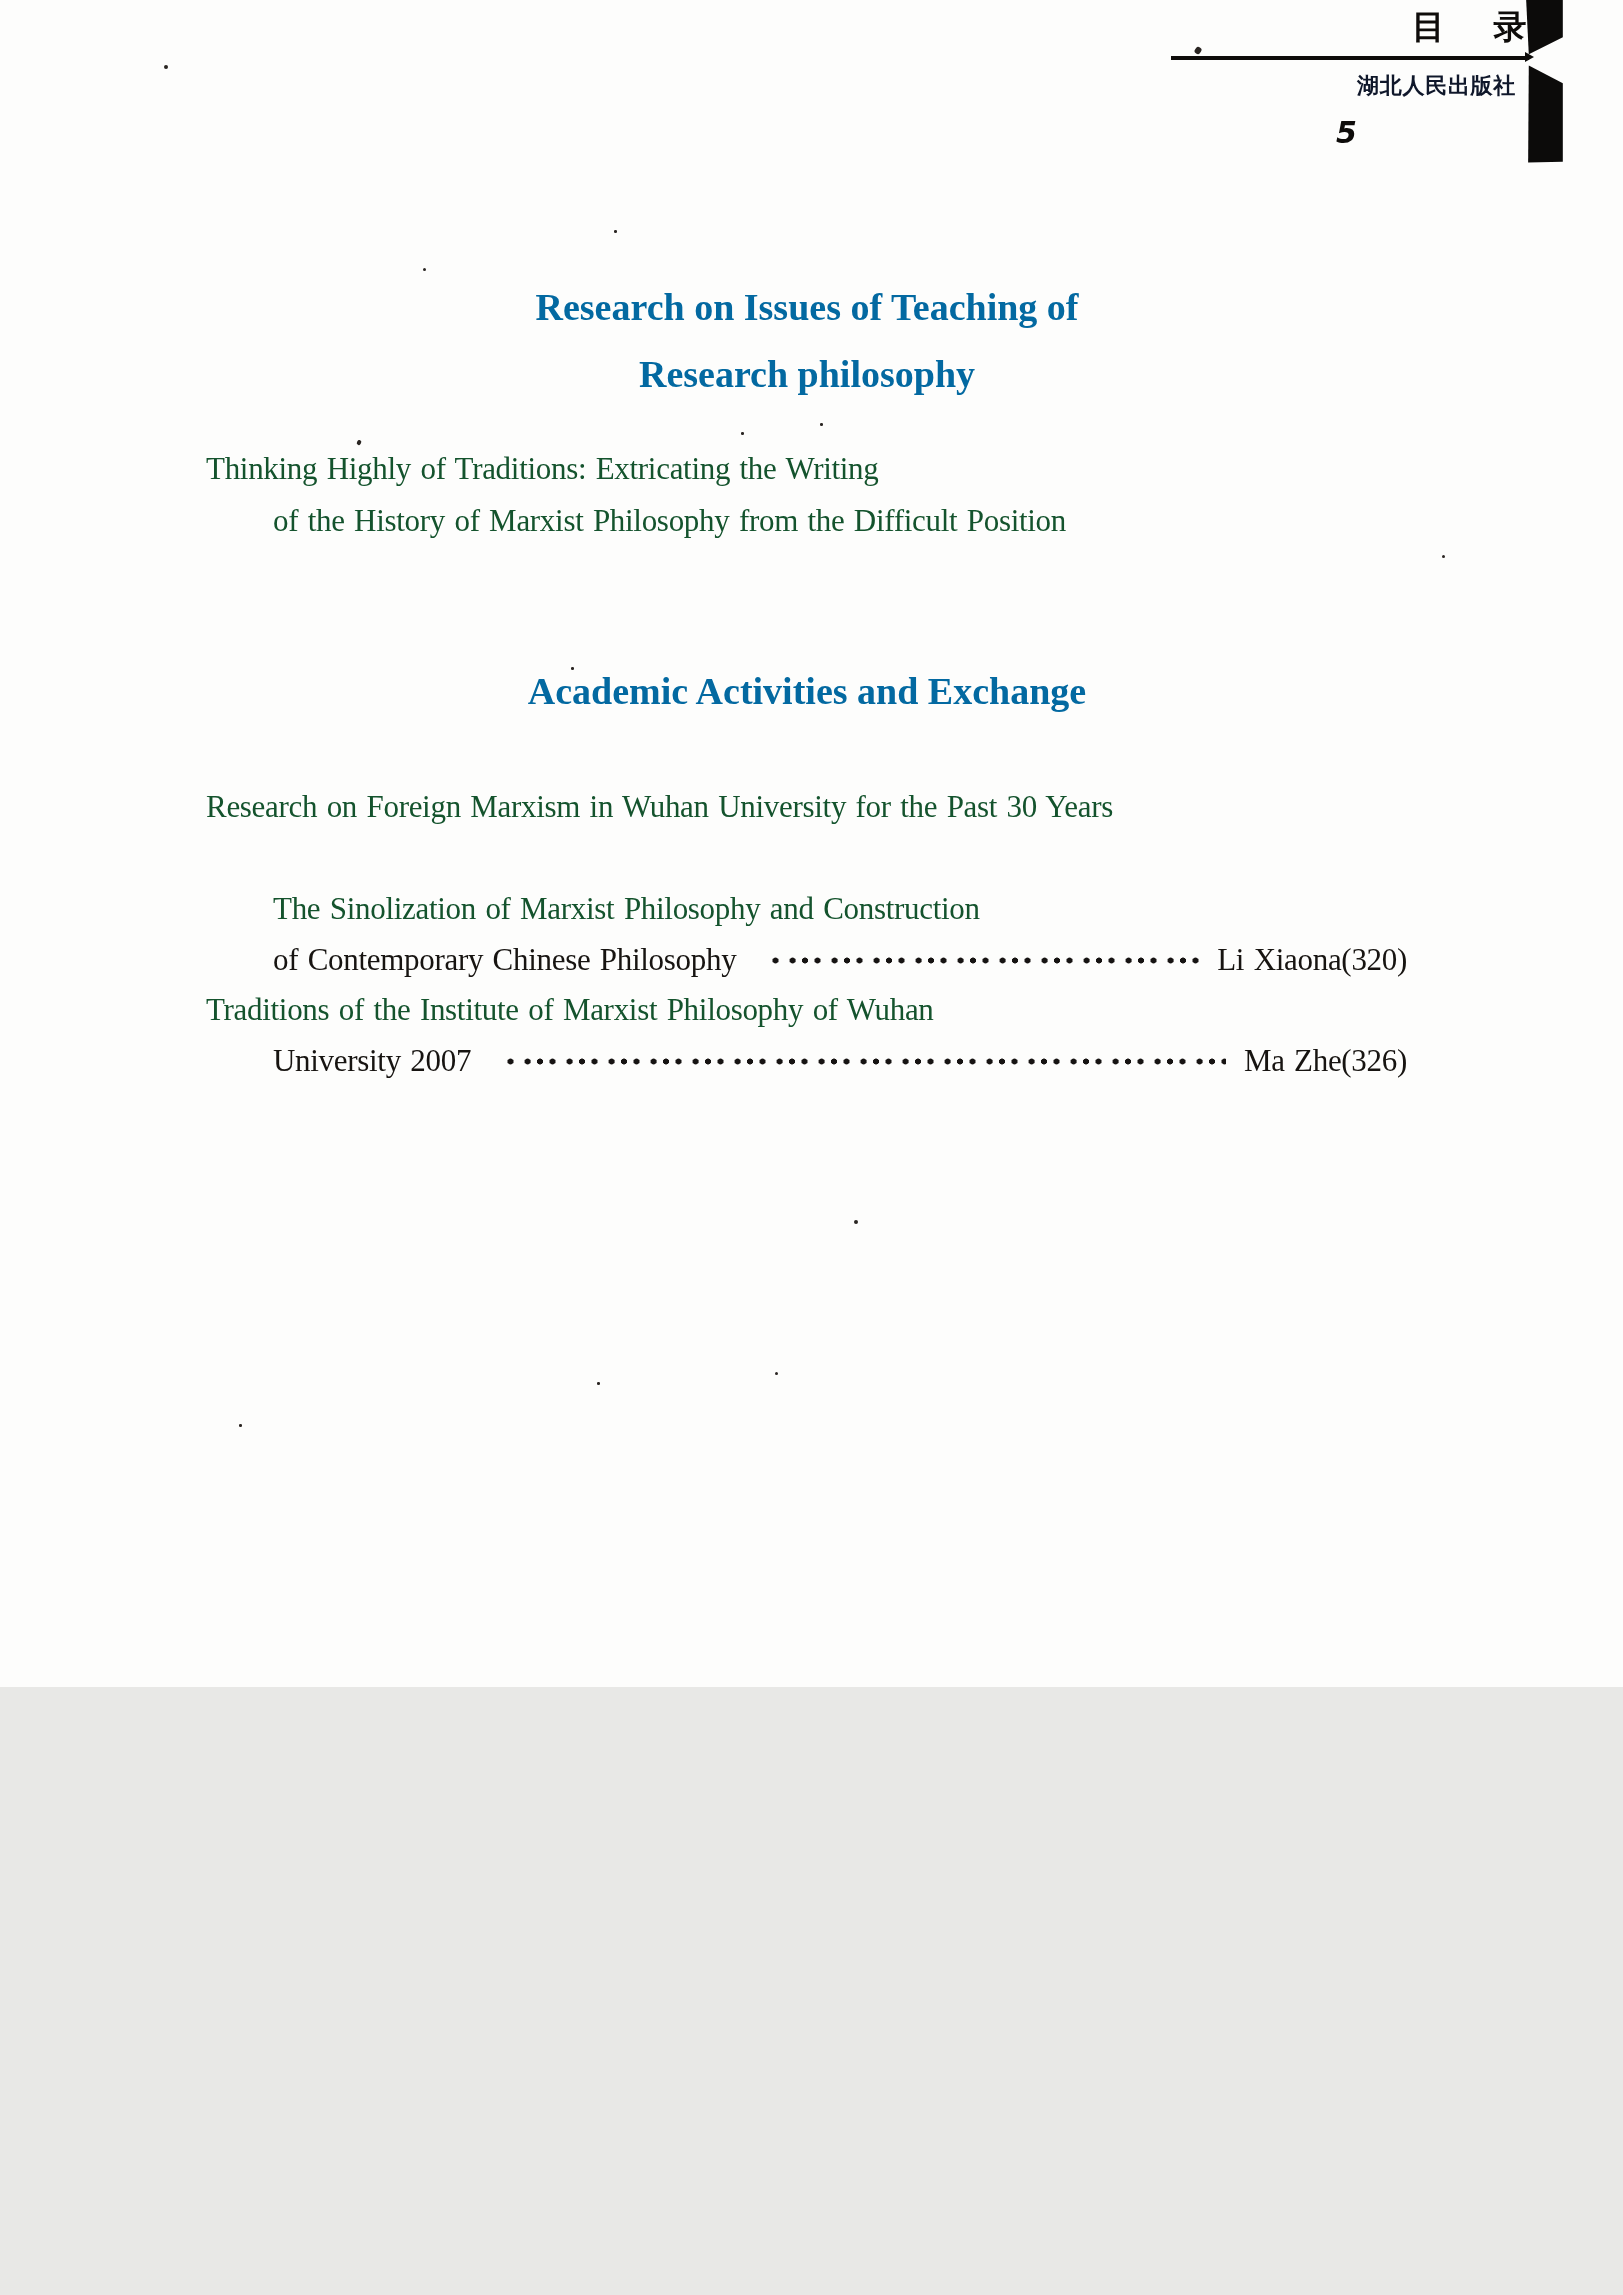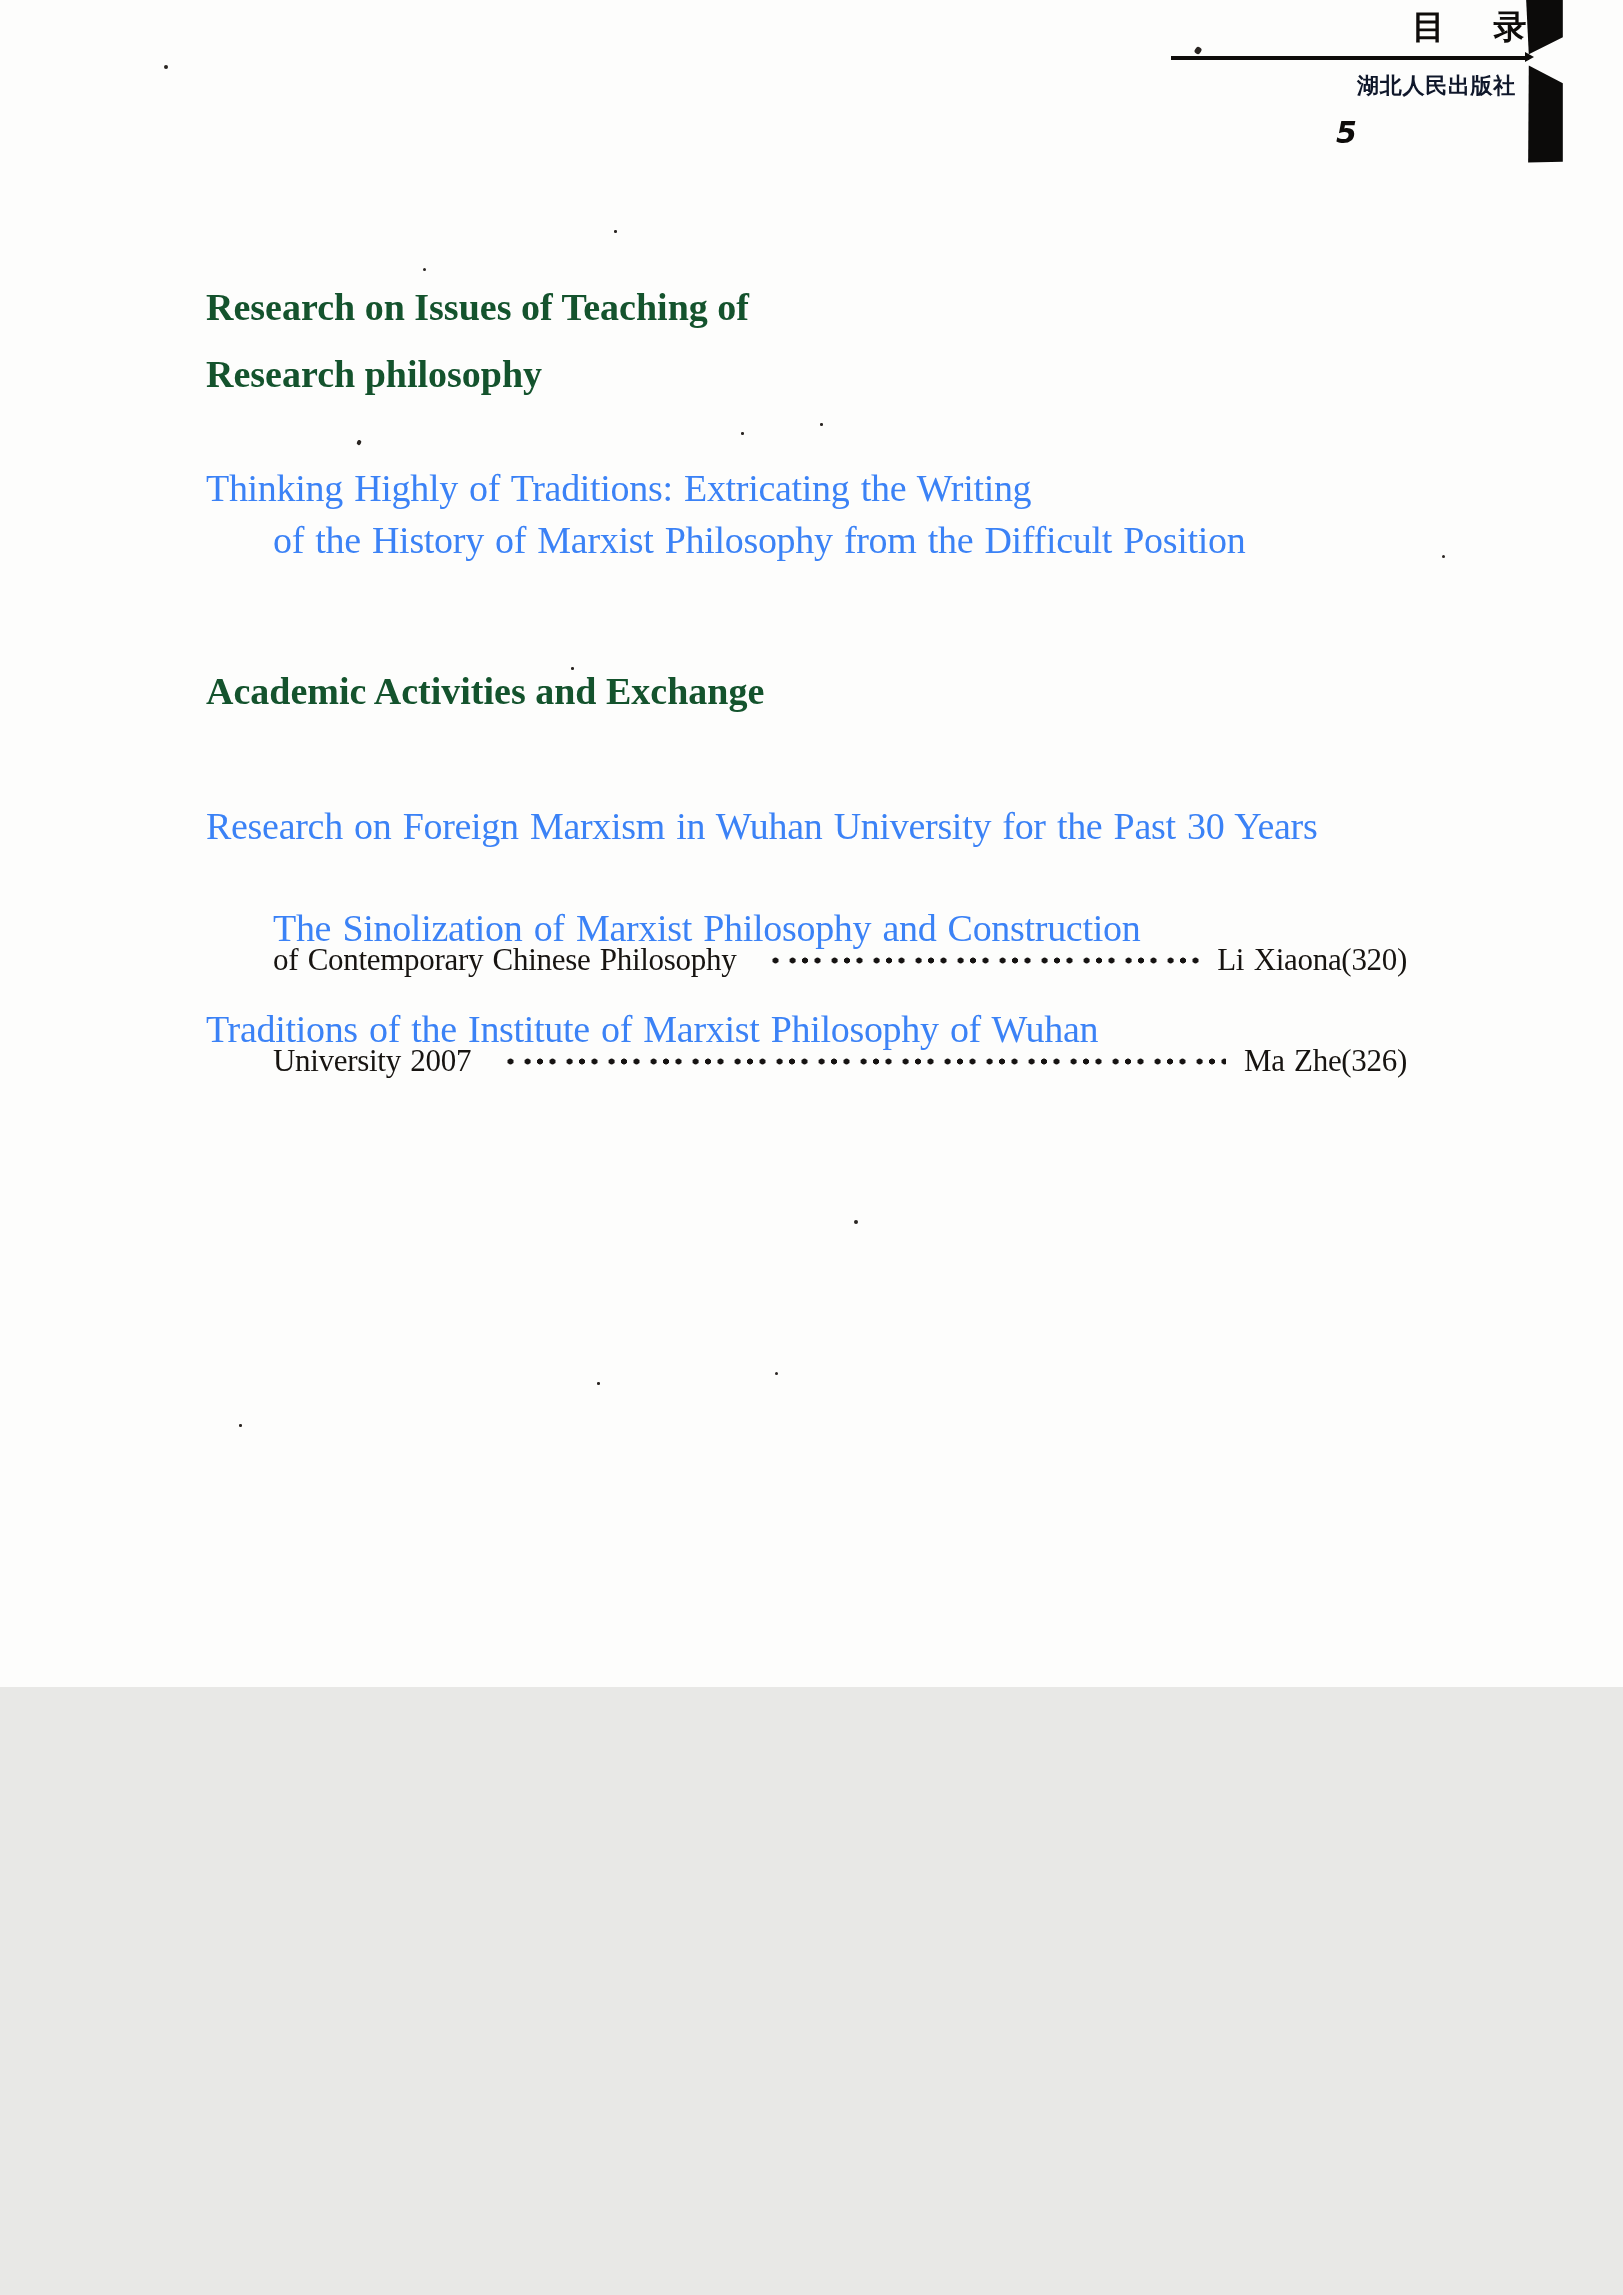--- a/index.html
+++ b/index.html
@@ -35,26 +35,26 @@
   }
   .page-number{
     position:absolute;left:1336px;top:115px;
     font-family:"DejaVu Sans", sans-serif;
     font-size:30px;font-weight:700;font-style:italic;color:#0e0c0a;
   }
   .binding-tab{position:absolute;left:1524px;top:0;width:41px;height:165px;}
   
   .h-line{
     position:absolute;left:206px;width:1202px;
-    text-align:left;font-weight:700;font-size:38px;line-height:1;
-    letter-spacing:0px;white-space:nowrap;color:#14532d;
+    text-align:center;font-weight:700;font-size:38px;line-height:1;
+    letter-spacing:0px;white-space:nowrap;color:#0369a1;
   }
   .t-line{
-    position:absolute;font-size:38px;line-height:1.25;
-    letter-spacing:-0.3px;word-spacing:2px;white-space:nowrap;color:#3b82f6;margin-top:15px;
+    position:absolute;font-size:31px;line-height:1.25;
+    letter-spacing:-0.3px;word-spacing:2px;white-space:nowrap;color:#14532d;
   }
   .leader-row{
     position:absolute;display:flex;align-items:center;
     font-size:31px;line-height:1.25;letter-spacing:-0.3px;word-spacing:2px;
     white-space:nowrap;color:#171411;
   }
   .dot-leader{
     flex:1 1 auto;height:39px;min-width:39px;
     background-image:
       radial-gradient(circle, #161312 2.7px, rgba(0,0,0,0) 3.3px),

